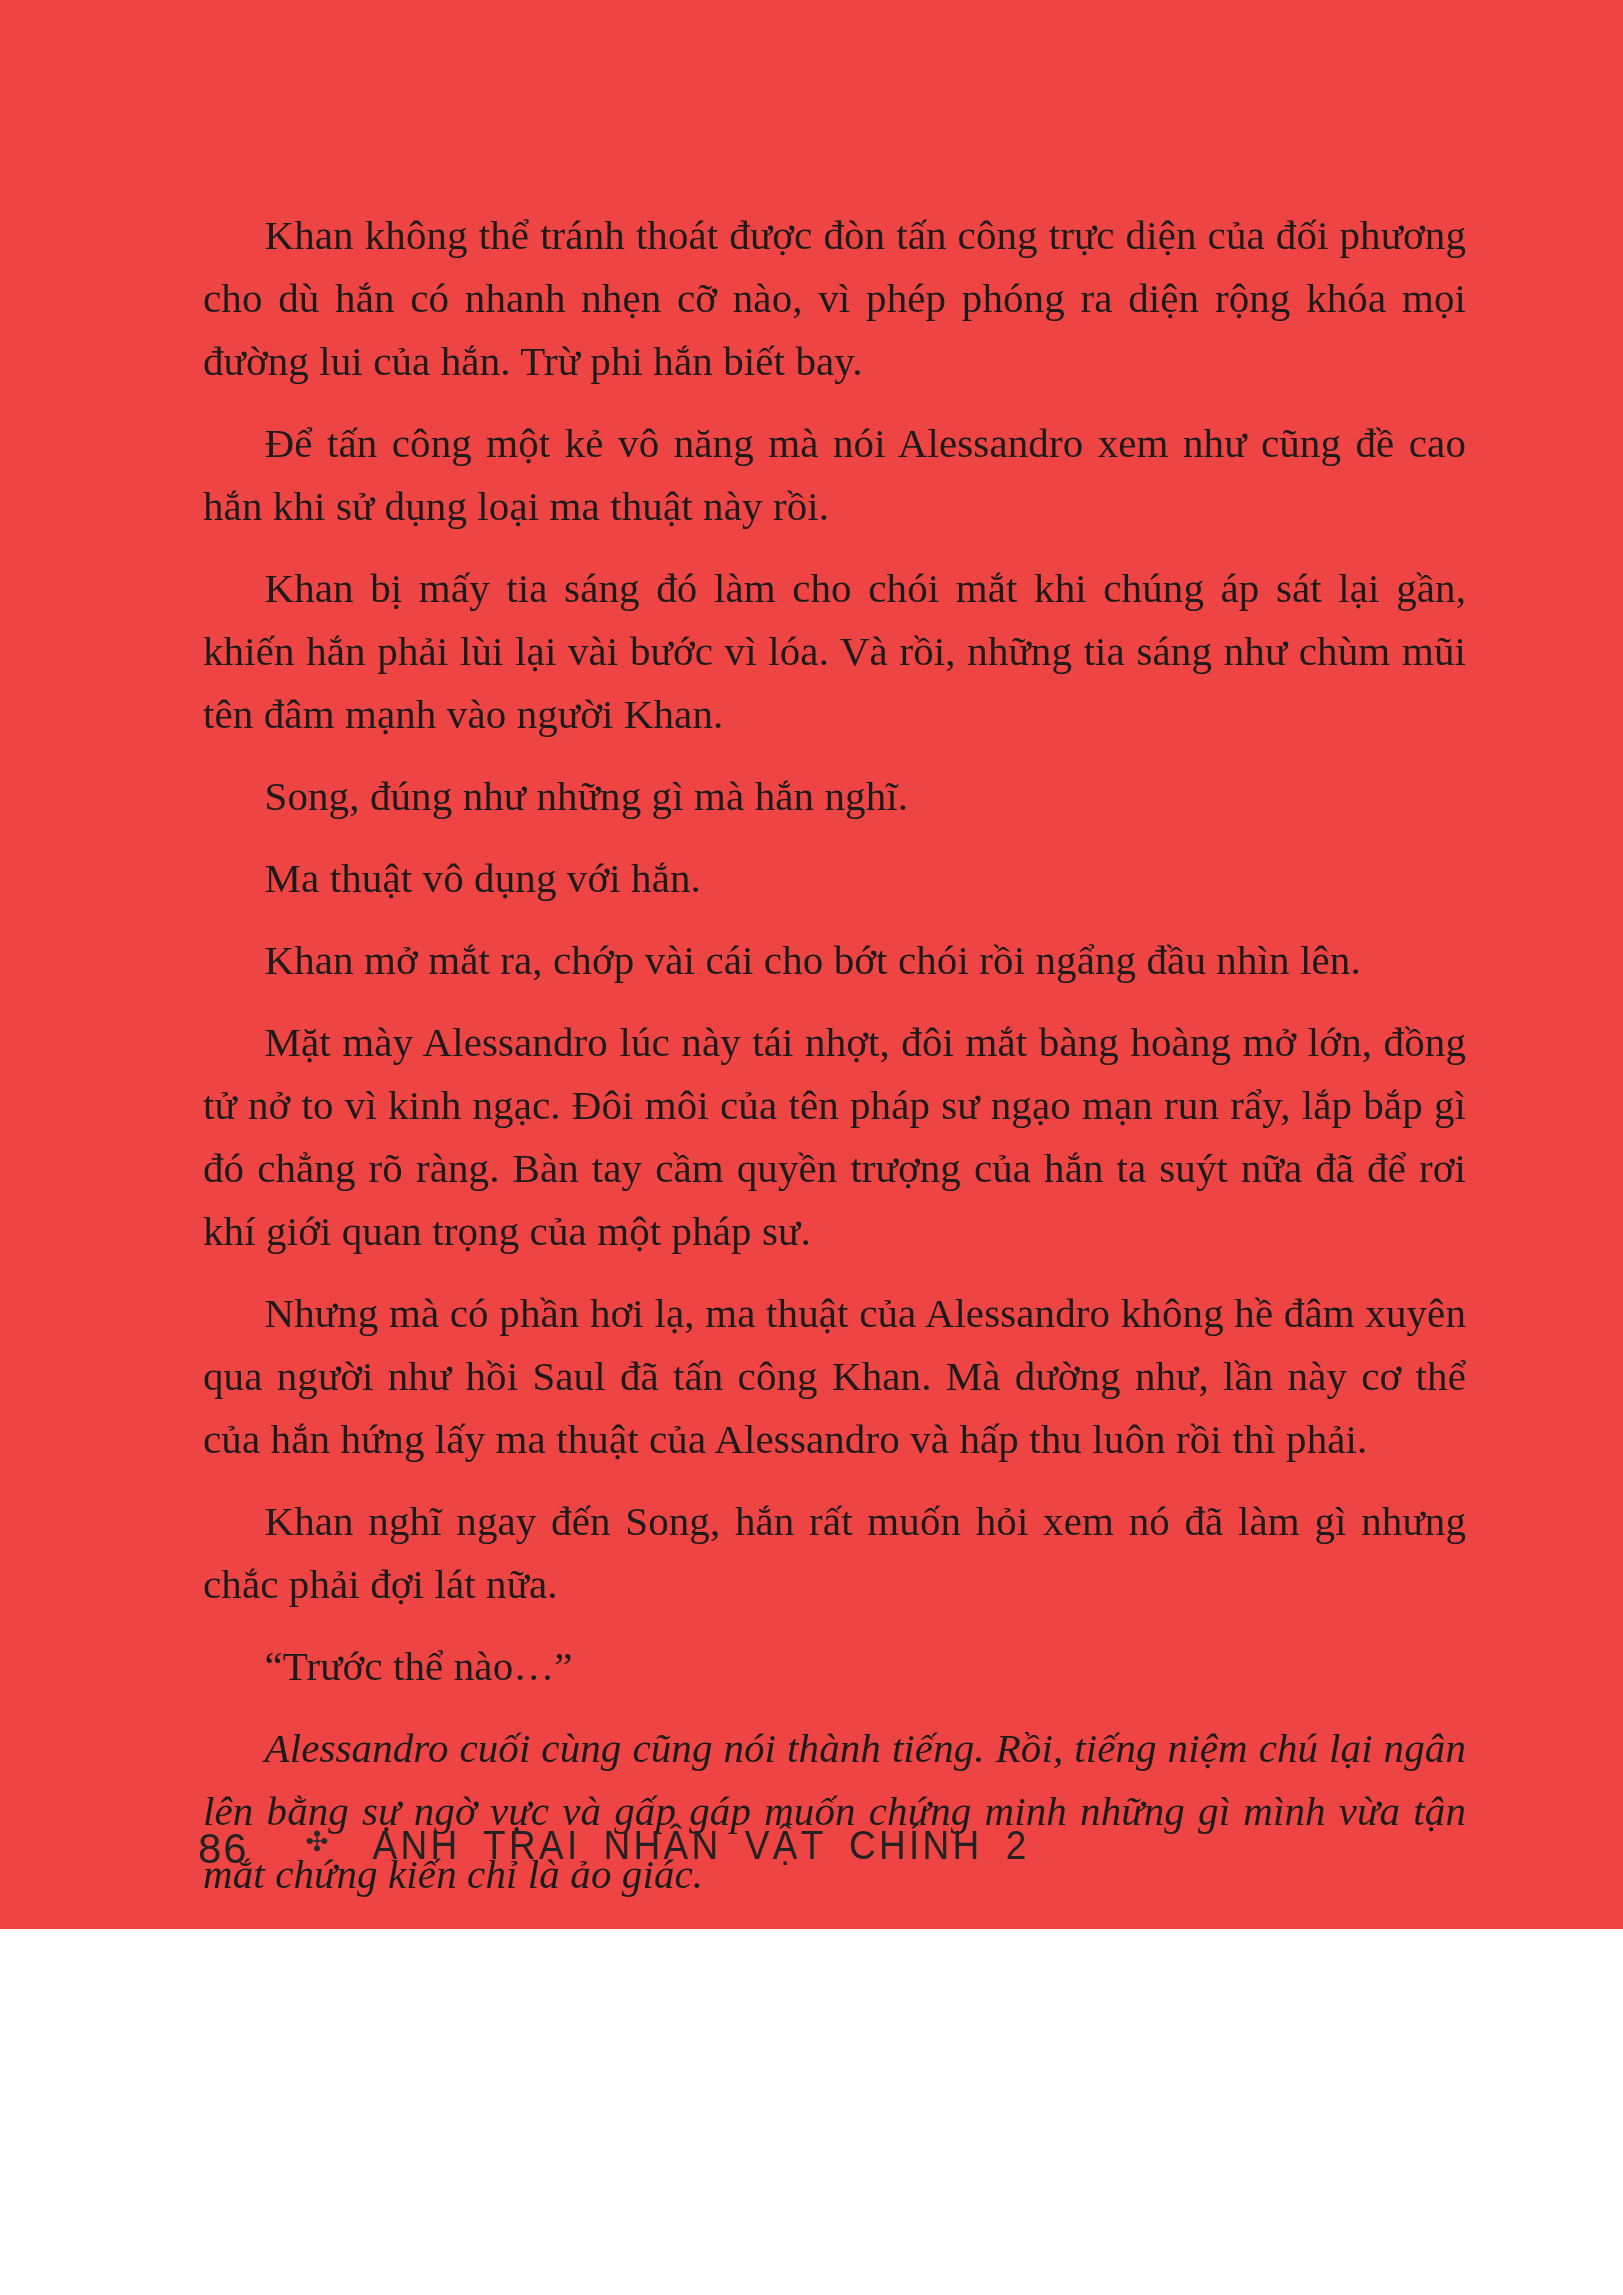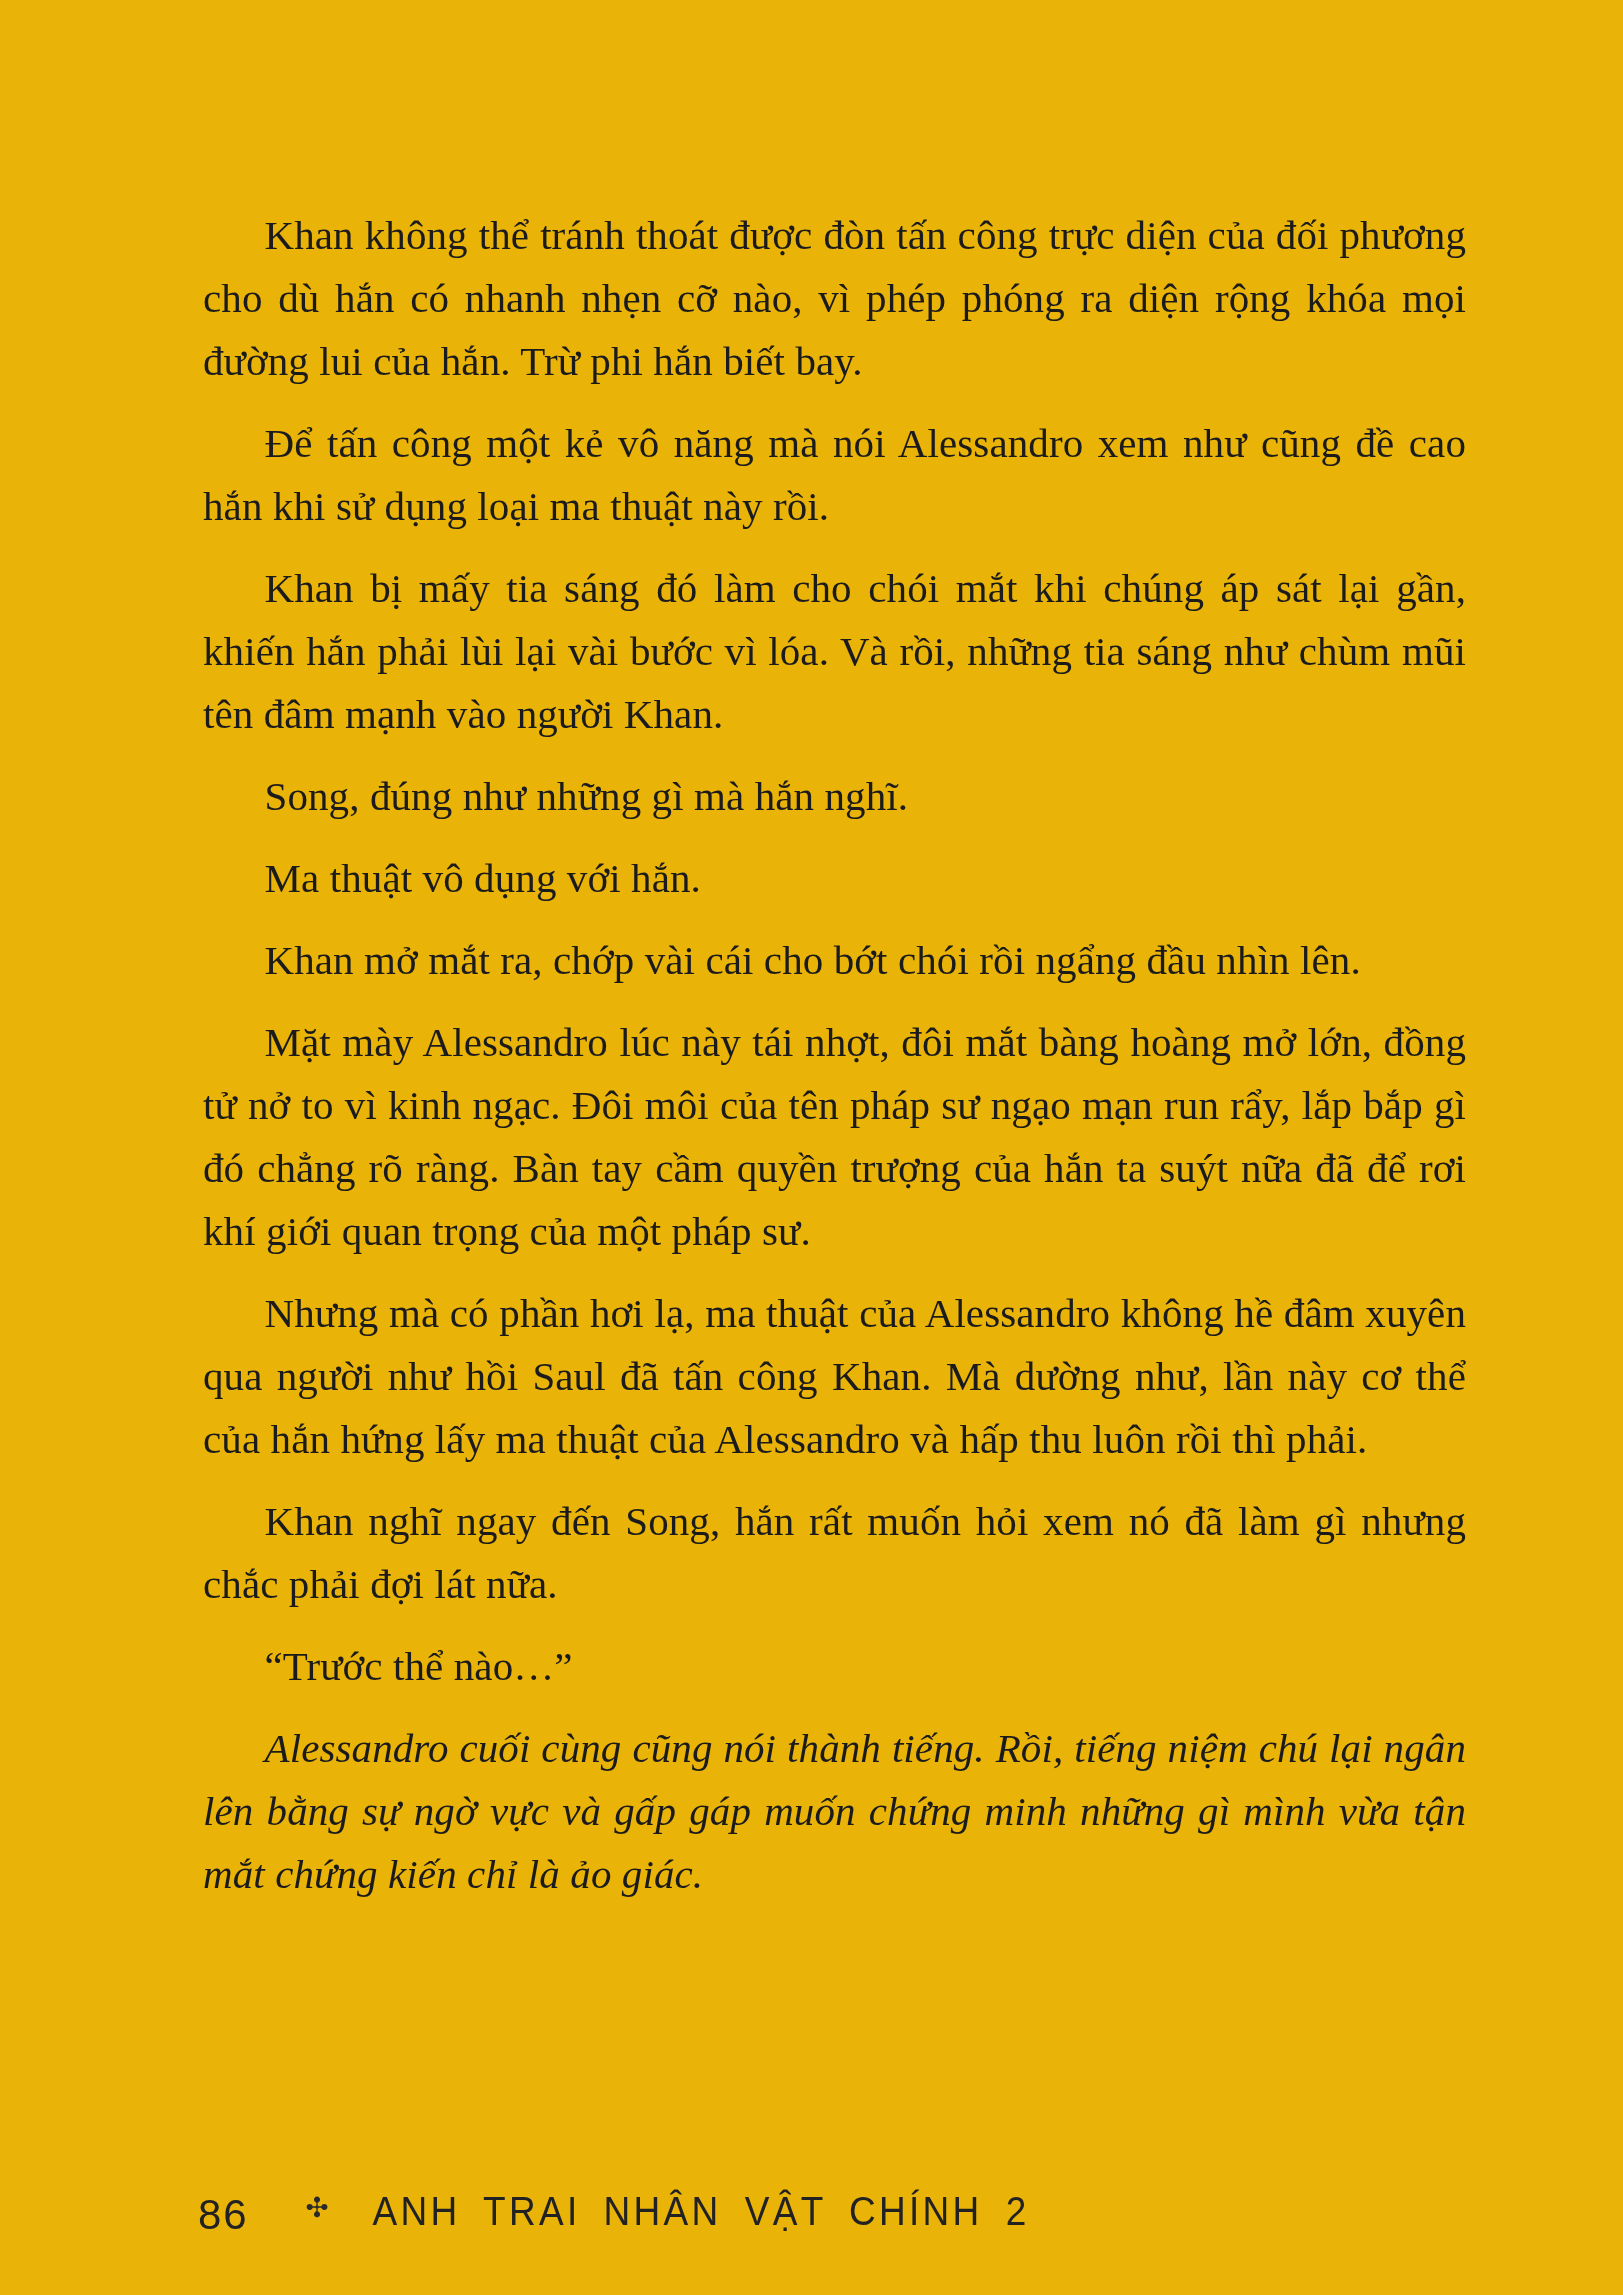--- a/index.html
+++ b/index.html
@@ -3,22 +3,22 @@
   <meta charset="utf-8">
   <style>
     html, body {
       margin: 0;
       padding: 0;
       background: #ffffff;
     }
     .page {
       position: relative;
       width: 1623px;
-      height: 2295px;
-      background: #eab308;
+      height: 1929px;
+      background: #ef4444;
       overflow: hidden;
       font-family: "Liberation Serif", serif;
       color: #1b1b1b;
     }
     .text-block {
       position: absolute;
       left: 203px;
       top: 204px;
       width: 1263px;
       font-size: 41px;

